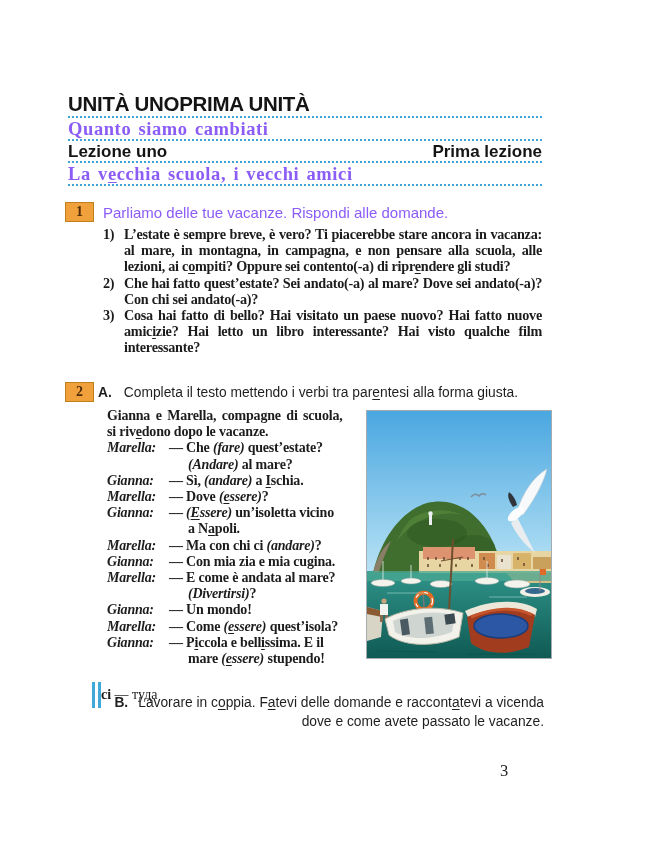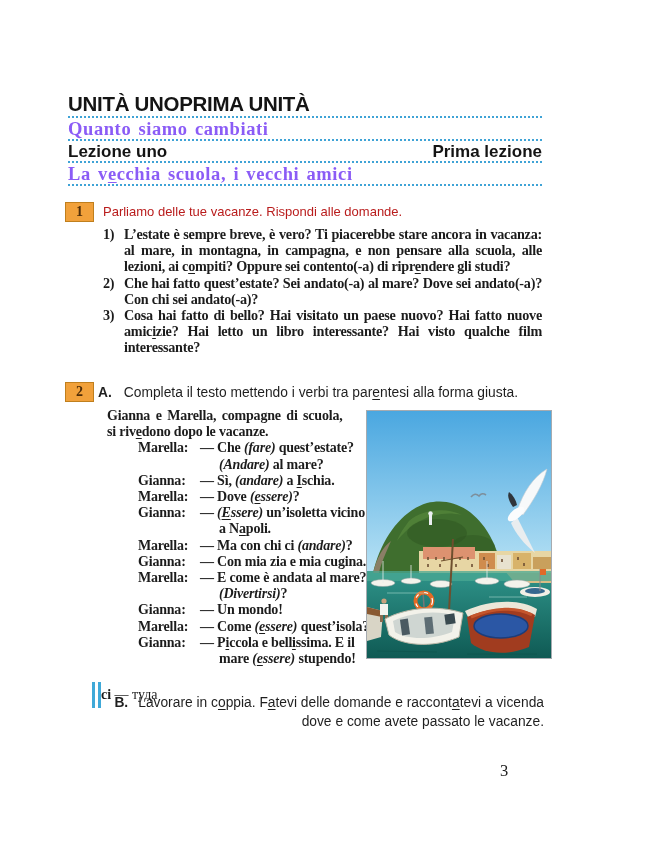--- a/index.html
+++ b/index.html
@@ -22,35 +22,35 @@
   }
   .divider{position:absolute;left:68px;width:474px;height:0;border-top:2px dotted var(--c-divider_blue,#3fa3d6);}
   
   .ex-box{
     position:absolute;left:65px;width:27px;height:18px;background:var(--c-exercise_box_bg,#f1a13b);
     border:1px solid var(--c-exercise_box_border,#c07f1d);
     font-family:"Liberation Serif", serif;font-weight:bold;font-size:14px;line-height:18px;text-align:center;color:#4f2d08;
   }
   .ex-instruction{
     position:absolute;left:103px;width:440px;
-    font-family:"Liberation Sans", sans-serif;font-size:13px;color:#b91c1c;
+    font-family:"Liberation Sans", sans-serif;font-size:15px;color:#8b5cf6;
   }
   .ex2-head{position:absolute;left:98px;top:385px;width:445px;font-family:"Liberation Sans", sans-serif;font-size:13.8px;color:#1f1f1f;}
   .ex2-head .ab-label{font-weight:bold;margin-right:12px;}
   
   .q-list{position:absolute;left:103px;top:226px;width:439px;}
   .q-item{display:flex;font-weight:bold;font-size:14.2px;line-height:16.2px;letter-spacing:-0.25px;}
   .q-num{width:21px;flex:0 0 21px;}
   .q-text{flex:1;text-align:justify;hyphens:none;}
   
   .dcol{position:absolute;left:107px;top:408px;width:256px;font-weight:bold;font-size:14px;line-height:16.2px;letter-spacing:-0.2px;}
   .intro-line{white-space:nowrap;}
   .intro-line.jst{word-spacing:2.2px;}
   .d-row{display:flex;}
-  .d-speaker{flex:0 0 62px;width:62px;margin-left:31px;}
+  .d-speaker{flex:0 0 62px;width:62px;font-style:italic;}
   .d-line{flex:1;white-space:nowrap;}
   .d-row.cont .d-line{padding-left:19px;}
   .i{font-style:italic;}
   .u{text-decoration:underline;text-underline-offset:2px;text-decoration-thickness:1px;}
   
   .photo{position:absolute;left:366px;top:410px;width:184px;height:247px;border:1px solid #a6abb0;box-sizing:content-box;}
   .photo svg{display:block;width:184px;height:247px;}
   
   .note{position:absolute;left:92px;top:682px;display:flex;align-items:center;height:26px;}
   .note-bar{width:3px;height:26px;border-left:3px solid var(--c-note_bar_blue,#3fa9d8);border-right:3px solid var(--c-note_bar_blue,#3fa9d8);}

